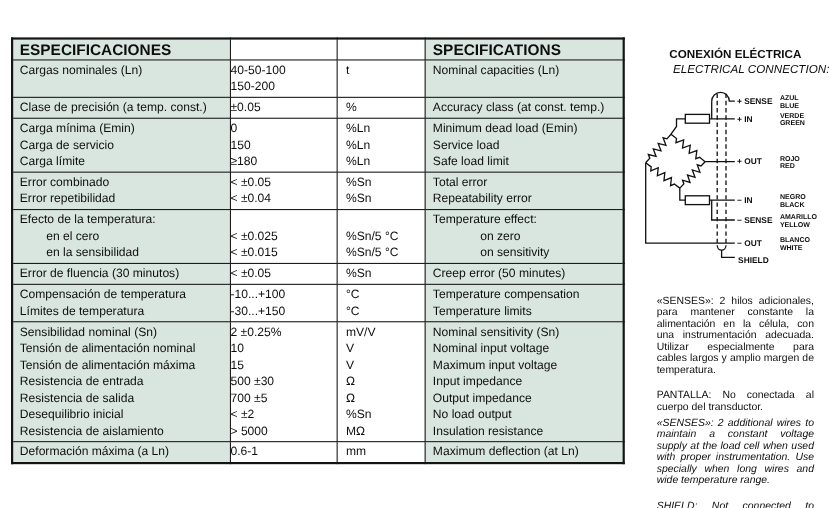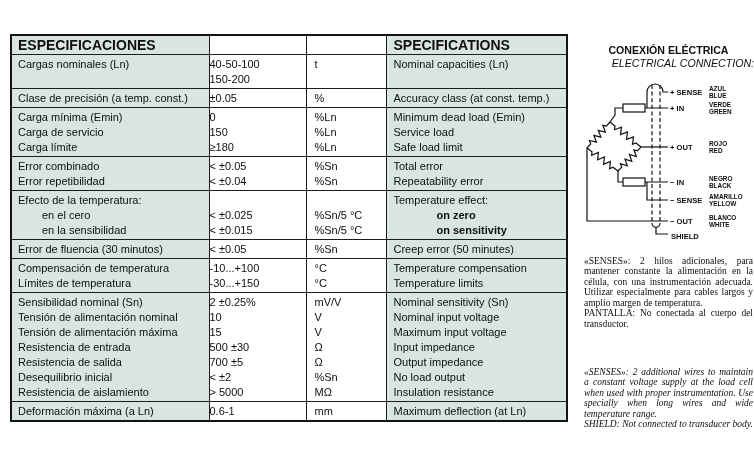--- a/index.html
+++ b/index.html
@@ -21,33 +21,33 @@
   .c-es,.c-en{background:var(--cell-bg,#d9e6e0);}
   .c-value,.c-unit{background:#ffffff;}
   .line{height:15px;line-height:15px;font-size:11px;white-space:nowrap;}
   .hdr .line{font-weight:bold;font-size:14px;}
   .c-es .line{padding-left:6px;}
   .c-en .line{padding-left:7px;}
   .c-value{text-align:right;}
   .c-value .line{padding-right:8px;}
   .c-unit .line{padding-left:8px;}
   .ind-es{padding-left:30px !important;}
-  .ind-en{padding-left:50px !important;font-weight:bold;}
+  .ind-en{padding-left:50px !important;}
   tr.g0 td{padding-bottom:22px;}
   
   #right-panel{position:absolute;left:583px;top:4px;width:171px;height:422px;}
   #panel-title{position:absolute;left:0;top:40px;width:171px;text-align:center;}
   #panel-title .t1{font-weight:bold;font-size:10.6px;line-height:12.5px;}
   #panel-title .t2{font-style:italic;font-size:10.6px;line-height:12.5px;text-align:right;}
   #bridge-svg{position:absolute;left:2px;top:66px;}
   .note{position:absolute;left:1px;width:169px;font-size:9.5px;line-height:10.45px;
         text-align:justify;}
   #note-es{top:252px;}
   #note-en{top:363px;font-style:italic;}
-  .note p{margin:0;padding:0;font-family:Liberation Serif, serif;}
+  .note p{margin:13px;padding:0;}
   svg text{font-family:"Liberation Sans","DejaVu Sans",sans-serif;fill:#0e0e0e;}
   .sig{font-size:7.6px;font-weight:bold;}
   .clr{font-size:6.4px;font-weight:bold;}
 </style>
 </head>
 <body>
 
 <table id="spec-table">
   <colgroup>
     <col style="width:198px">

